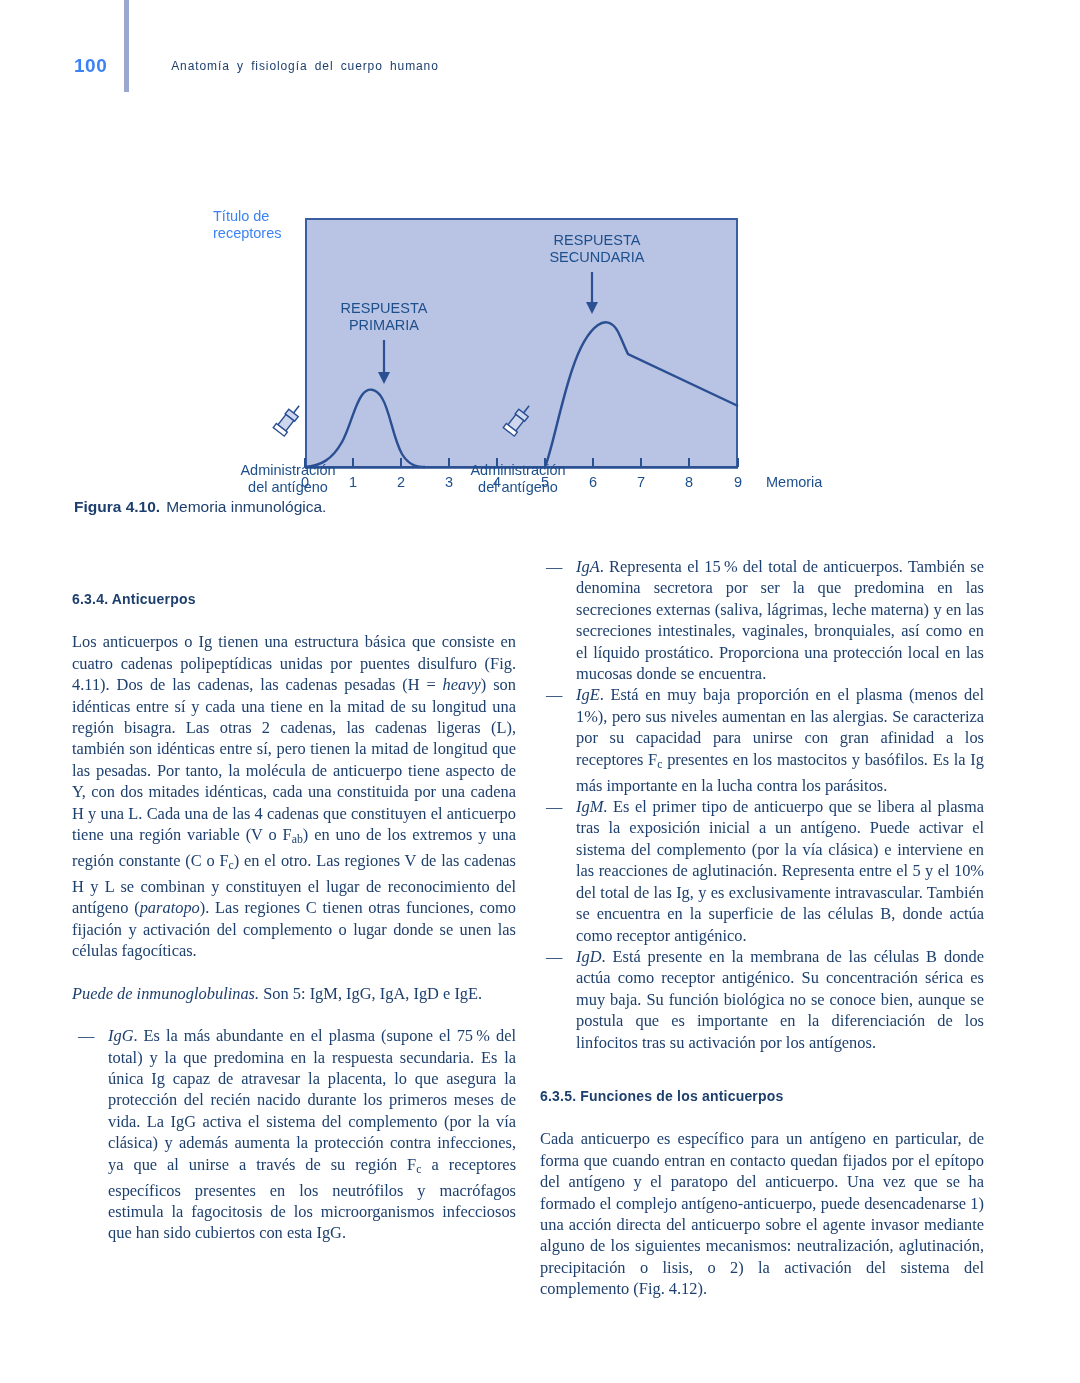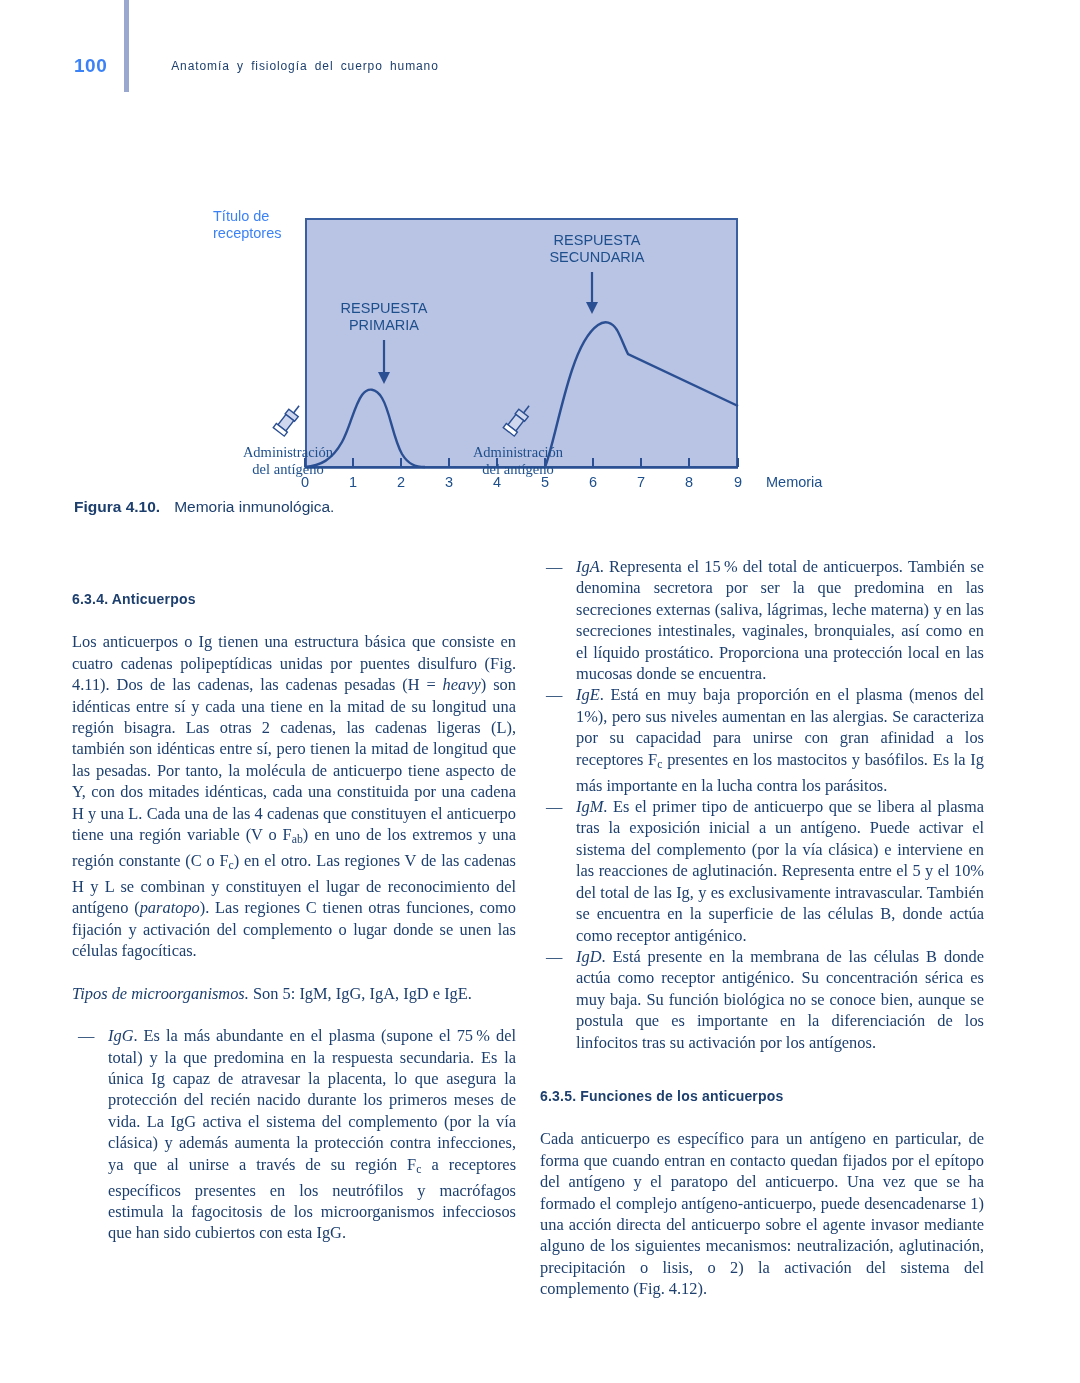--- a/index.html
+++ b/index.html
@@ -55,31 +55,31 @@
     position:absolute;transform:translateX(-50%);
     font-family:"Liberation Sans",sans-serif;font-size:14.5px;color:#1d4f8c;
   }
   .xaxis-title{
     position:absolute;left:766px;top:374px;
     font-family:"Liberation Sans",sans-serif;font-size:14.5px;color:#1d4f8c;
   }
 
   .inject{position:absolute;width:170px;text-align:center;}
   .inject .cap{
-    font-family:Liberation Serif, serif;font-size:14.5px;line-height:17px;
-    color:#1d4f8c;margin-top:4px;text-align:center;
+    font-family:Liberation Sans, sans-serif;font-size:14.5px;line-height:17px;
+    color:#1d4f8c;margin-top:22px;text-align:center;
   }
   .syr{display:block;margin:0 auto;}
 
   .figcap{
     position:absolute;left:74px;top:498px;
     font-family:"Liberation Sans",sans-serif;font-size:15.5px;color:#1d3f6e;
   }
   .figcap b{font-weight:bold;}
-  .figcap .capnum{margin-right:14px;}
+  .figcap .capnum{margin-right:6px;}
 
   
   .col{
     position:absolute;top:556px;width:444px;
     font-family:"Liberation Serif",serif;font-size:16.4px;line-height:21.4px;
     color:#1d3f6e;text-align:justify;
   }
   .col-left{left:72px;}
   .col-right{left:540px;}
 
@@ -224,21 +224,21 @@
     <div class="gap-sm"></div>
 
     <h3 class="sec">6.3.4. Anticuerpos</h3>
 
     <div class="gap"></div>
 
     <p>Los anticuerpos o Ig tienen una estructura básica que consiste en cuatro cadenas polipeptídicas unidas por puentes disulfuro (Fig. 4.11). Dos de las cadenas, las cadenas pesadas (H = <em>heavy</em>) son idénticas entre sí y cada una tiene en la mitad de su longitud una región bisagra. Las otras 2 cadenas, las cadenas ligeras (L), también son idénticas entre sí, pero tienen la mitad de longitud que las pesadas. Por tanto, la molécula de anticuerpo tiene aspecto de Y, con dos mitades idénticas, cada una constituida por una cadena H y una L. Cada una de las 4 cadenas que constituyen el anticuerpo tiene una región variable (V o F<sub>ab</sub>) en uno de los extremos y una región constante (C o F<sub>c</sub>) en el otro. Las regiones V de las cadenas H y L se combinan y constituyen el lugar de reconocimiento del antígeno (<em>paratopo</em>). Las regiones C tienen otras funciones, como fijación y activación del complemento o lugar donde se unen las células fagocíticas.</p>
 
     <div class="gap"></div>
 
-    <p><em>Tipos de microorganismos.</em> Son 5: IgM, IgG, IgA, IgD e IgE.</p>
+    <p><em>Puede de inmunoglobulinas.</em> Son 5: IgM, IgG, IgA, IgD e IgE.</p>
 
     <div class="gap"></div>
 
     <ul class="dashlist">
       <li><span class="dash">—</span><em>IgG</em>. Es la más abundante en el plasma (supone el 75 % del total) y la que predomina en la respuesta secundaria. Es la única Ig capaz de atravesar la placenta, lo que asegura la protección del recién nacido durante los primeros meses de vida. La IgG activa el sistema del complemento (por la vía clásica) y además aumenta la protección contra infecciones, ya que al unirse a través de su región F<sub>c</sub> a receptores específicos presentes en los neutrófilos y macrófagos estimula la fagocitosis de los microorganismos infecciosos que han sido cubiertos con esta IgG.</li>
     </ul>
   </div>
 
   <div class="col col-right">
 

